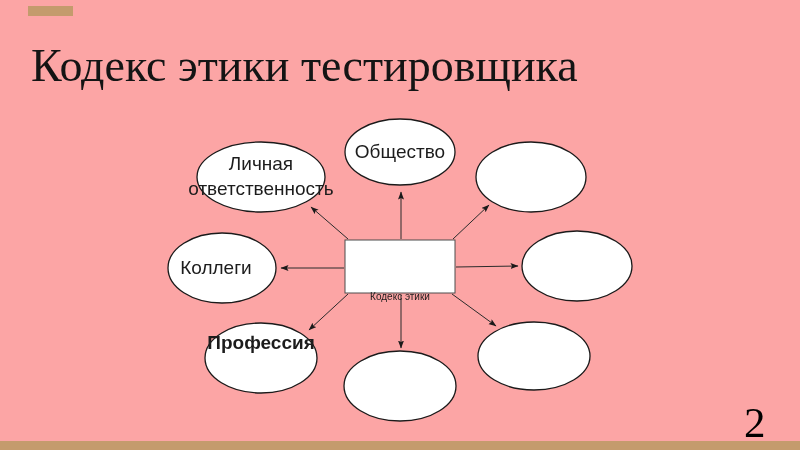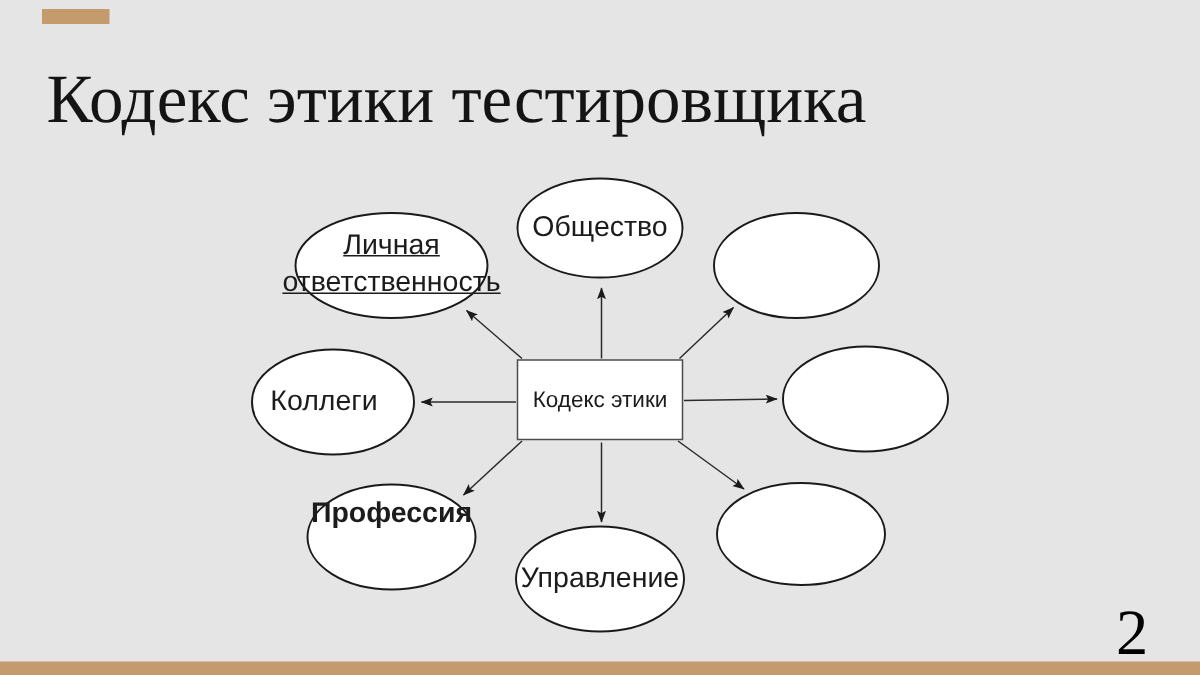--- a/index.html
+++ b/index.html
@@ -1,34 +1,34 @@
 <!DOCTYPE html>
 <html><head>
 <meta charset="utf-8">
 <style>
   html,body{margin:0;padding:0;background:#fff;}
   .page{
-    position:relative;width:800px;height:450px;background:#e5e5e5;
+    position:relative;width:800px;height:450px;background:#fca5a5;
     overflow:hidden;font-family:"Liberation Sans",sans-serif;
   }
   .accent-top{
     position:absolute;left:28px;top:6px;width:45px;height:10px;
     background:#C49B6D;
   }
   .slide-title{
     position:absolute;left:31px;top:42px;width:720px;
     font-family:"Liberation Serif",serif;font-size:46px;line-height:1.05;
     color:#141414;white-space:nowrap;
   }
   .diagram-svg{position:absolute;left:0;top:0;}
   .node-label{
     position:absolute;display:flex;align-items:center;justify-content:center;
     text-align:center;font-size:19px;line-height:1.3;color:#1c1c1c;
   }
-  .center-label{font-size:15px;}
+  .center-label{font-size:10px;margin-top:30px;}
   .page-number{
     position:absolute;left:744px;top:398px;
     font-family:"Liberation Serif",serif;font-size:43px;color:#000;
   }
   .partial-glyph{
     position:absolute;left:751px;top:437px;
     font-family:"Liberation Serif",serif;font-size:43px;color:#111;
   }
   .accent-bar{
     position:absolute;left:0;bottom:0;width:800px;height:9px;
@@ -66,24 +66,23 @@
     <ellipse cx="222" cy="268" rx="54" ry="35" fill="#ffffff" stroke="#1a1a1a" stroke-width="1.3"></ellipse>
     <ellipse cx="577" cy="266" rx="55" ry="35" fill="#ffffff" stroke="#1a1a1a" stroke-width="1.3"></ellipse>
     <ellipse cx="261" cy="358" rx="56" ry="35" fill="#ffffff" stroke="#1a1a1a" stroke-width="1.3"></ellipse>
     <ellipse cx="400" cy="386" rx="56" ry="35" fill="#ffffff" stroke="#1a1a1a" stroke-width="1.3"></ellipse>
     <ellipse cx="534" cy="356" rx="56" ry="34" fill="#ffffff" stroke="#1a1a1a" stroke-width="1.3"></ellipse>
 
     <rect x="345" y="240" width="110" height="53" fill="#ffffff" stroke="#4d4d4d" stroke-width="1"></rect>
   </svg>
 
   <div class="node-label" style="left:345px;top:142px;width:110px;height:20px;">Общество</div>
-  <div class="node-label" style="left:205px;top:159px;width:112px;height:36px;text-decoration:underline;">Личная ответственность</div>
+  <div class="node-label" style="left:205px;top:159px;width:112px;height:36px;">Личная ответственность</div>
   <div class="node-label" style="left:168px;top:258px;width:96px;height:20px;">Коллеги</div>
   <div class="node-label" style="left:205px;top:333px;width:112px;height:20px;font-weight:bold;">Профессия</div>
-  <div class="node-label" style="left:344px;top:376px;width:112px;height:20px;">Управление</div>
 
   <div class="node-label center-label" style="left:345px;top:240px;width:110px;height:53px;">Кодекс этики</div>
 
   <div class="page-number">2</div>
   <div class="partial-glyph">2</div>
   <div class="accent-bar"></div>
 
 </div>
 
 </body></html>

